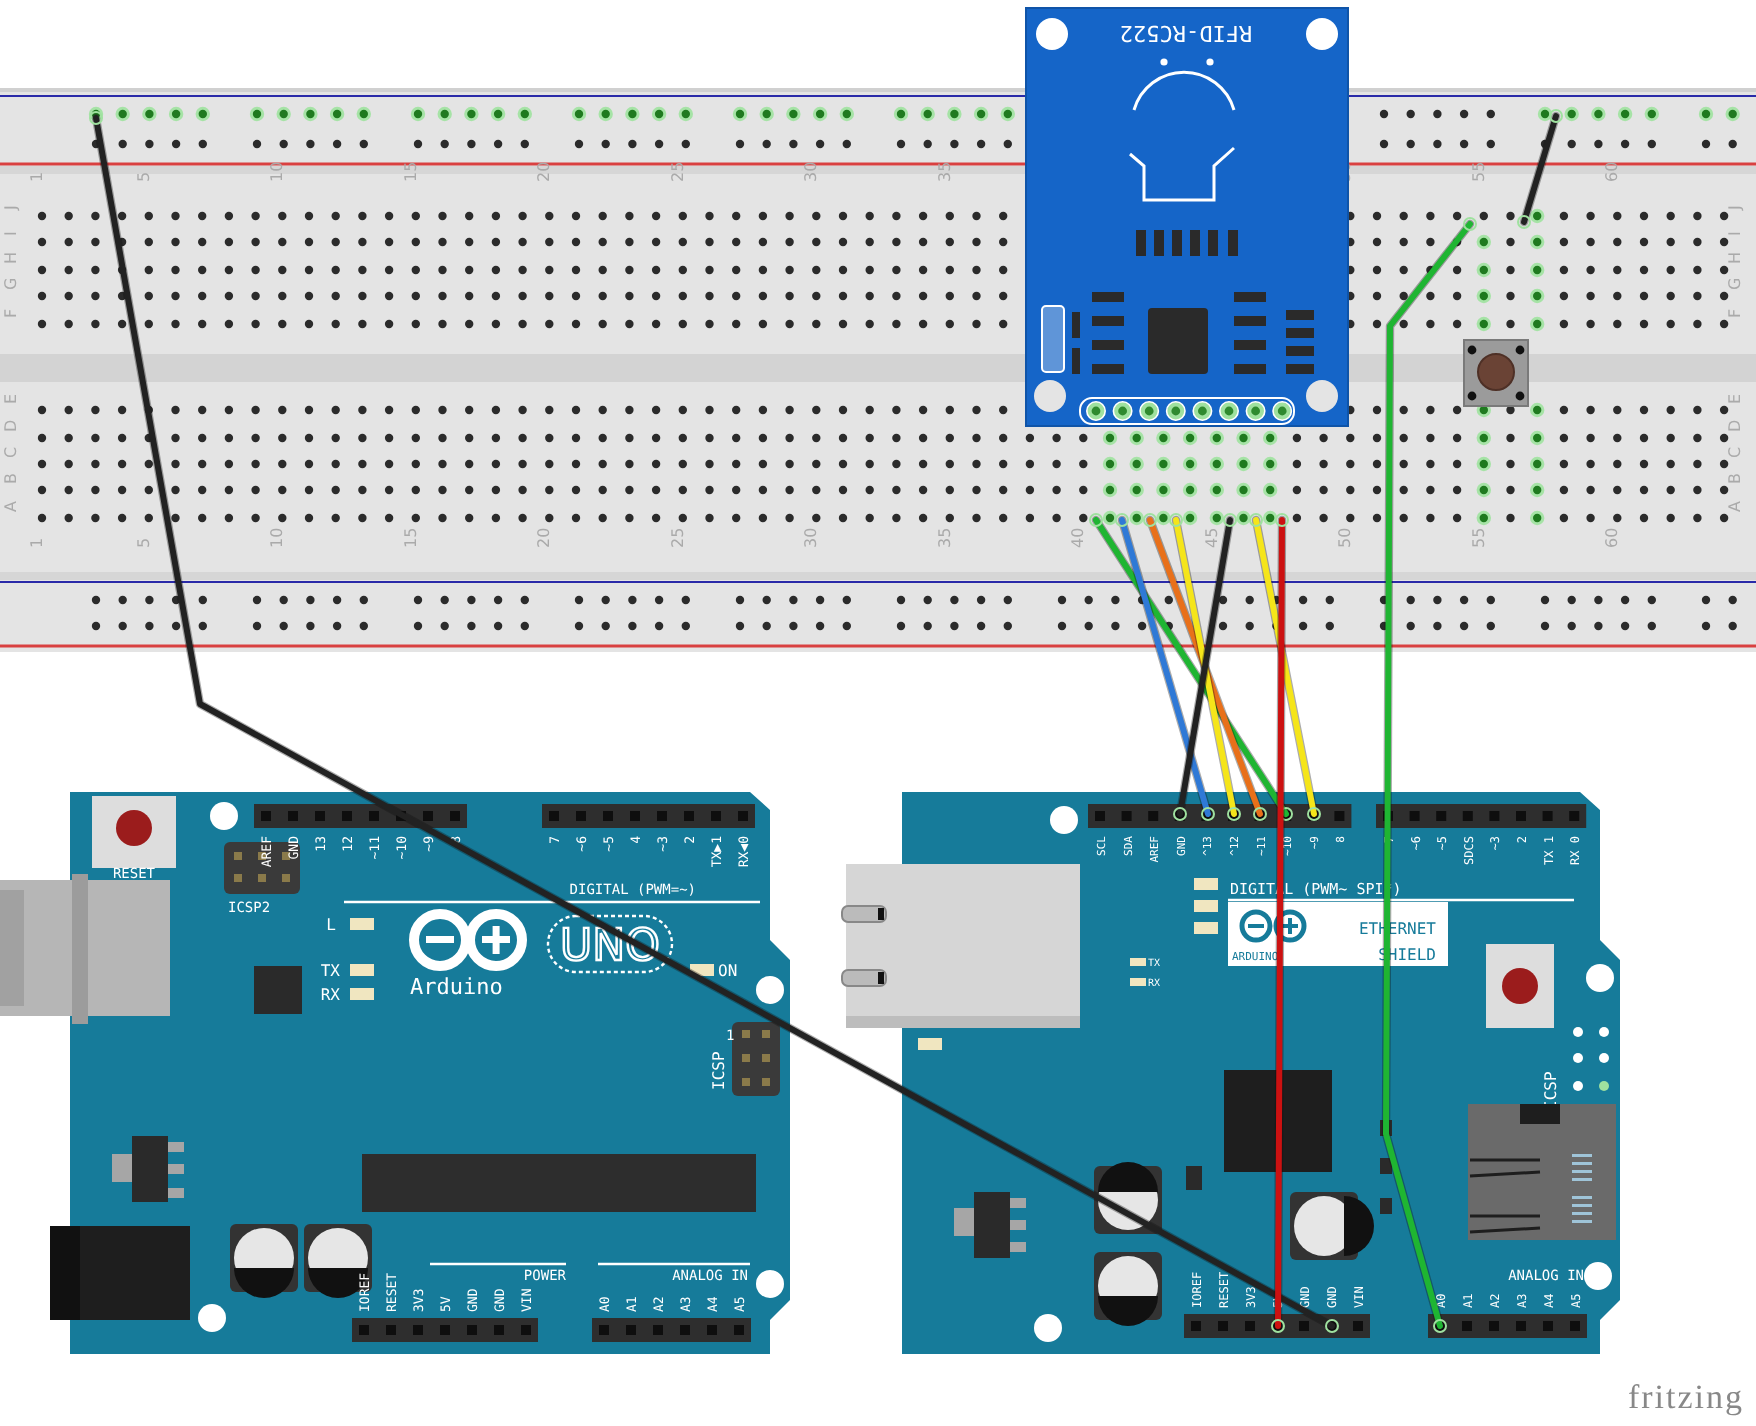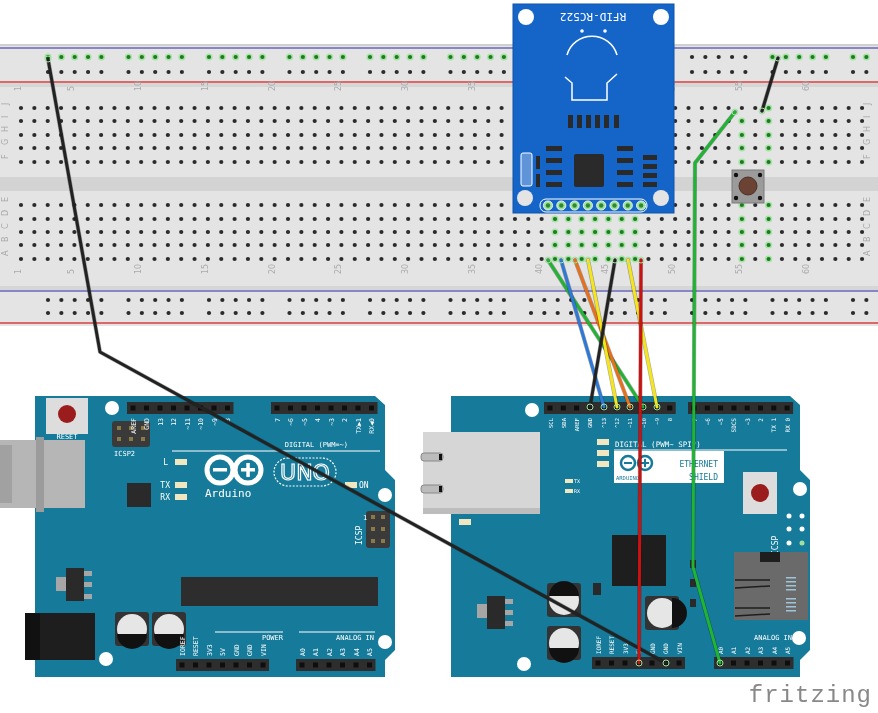--- a/index.html
+++ b/index.html
@@ -1,20 +1,20 @@
 <!DOCTYPE html>
 <html><head>
 <meta charset="utf-8">
 <style>
   html,body{margin:0;padding:0;background:#fff;}
   body{width:878px;height:713px;overflow:hidden;position:relative;font-family:"DejaVu Sans Mono",monospace;}
   #stage{position:absolute;left:0;top:0;}
   .lbl{font-family:"DejaVu Sans Mono",monospace;fill:#fff;}
   .bblbl{font-family:"DejaVu Sans",sans-serif;fill:#aaa;font-size:8px;}
-  #logo{position:absolute;right:6px;bottom:4px;font-family:Liberation Mono, monospace;font-size:24px;color:#888;letter-spacing:1px;}
+  #logo{position:absolute;right:6px;bottom:4px;font-family:Liberation Serif, serif;font-size:17px;color:#888;letter-spacing:1px;}
 </style>
 </head>
 <body>
 
 <svg id="stage" width="878" height="713" viewBox="0 0 878 713" xmlns="http://www.w3.org/2000/svg">
 
   <g id="breadboard">
     <rect x="0" y="44" width="878" height="282" fill="#e4e4e4"></rect>
     <rect x="0" y="44" width="878" height="2" fill="#d0d0d0"></rect>
     <line x1="0" y1="48" x2="878" y2="48" stroke="#2a2aa8" stroke-width="1"></line>

